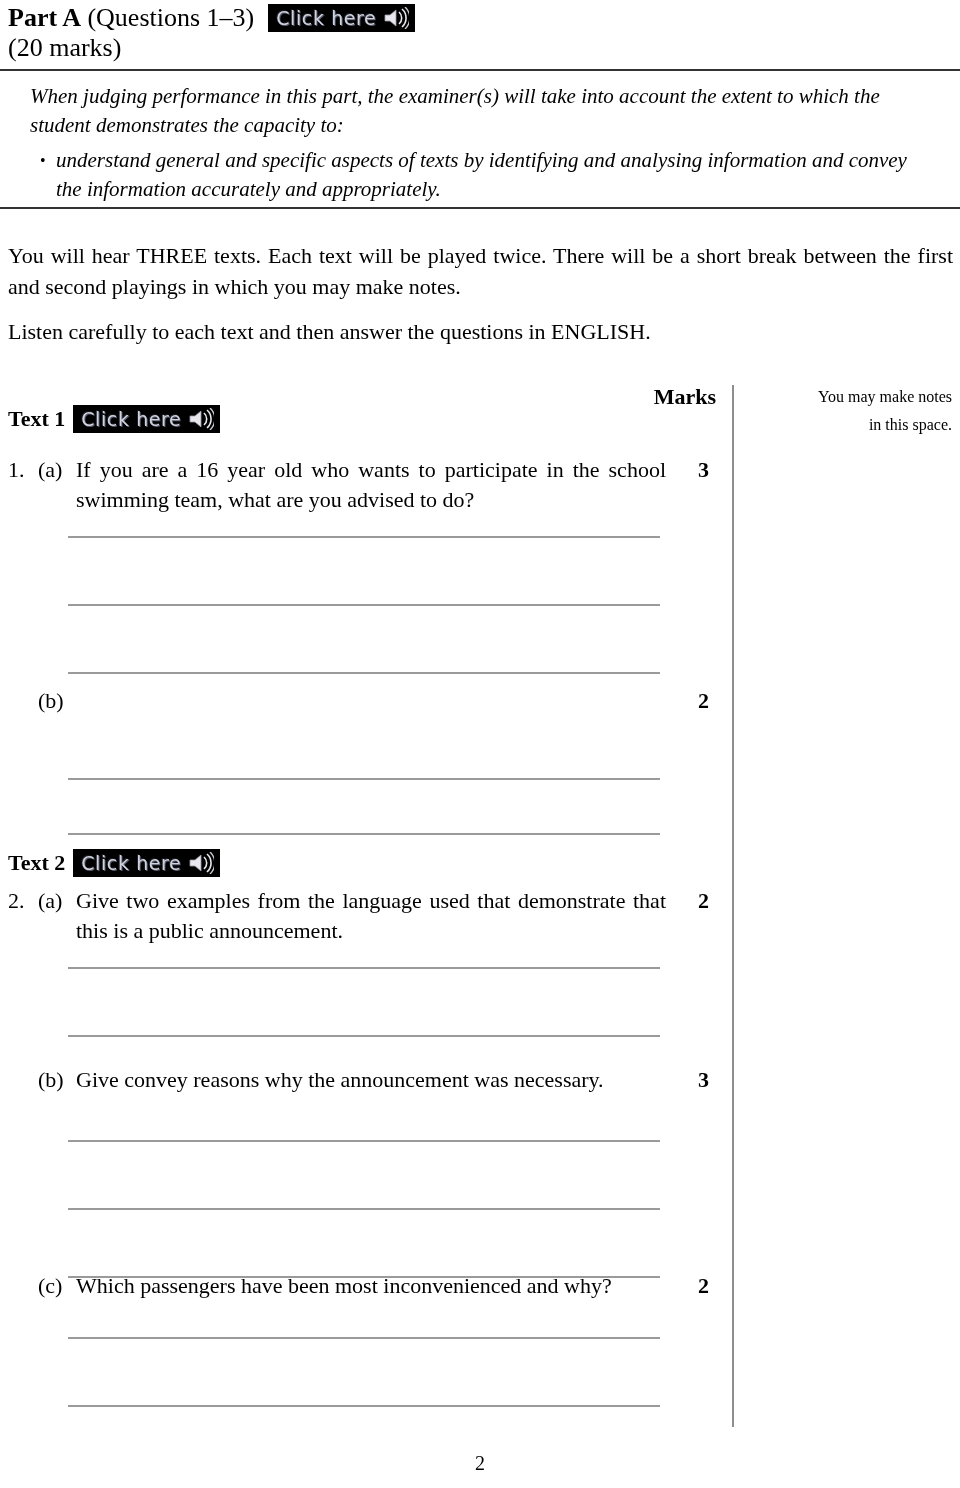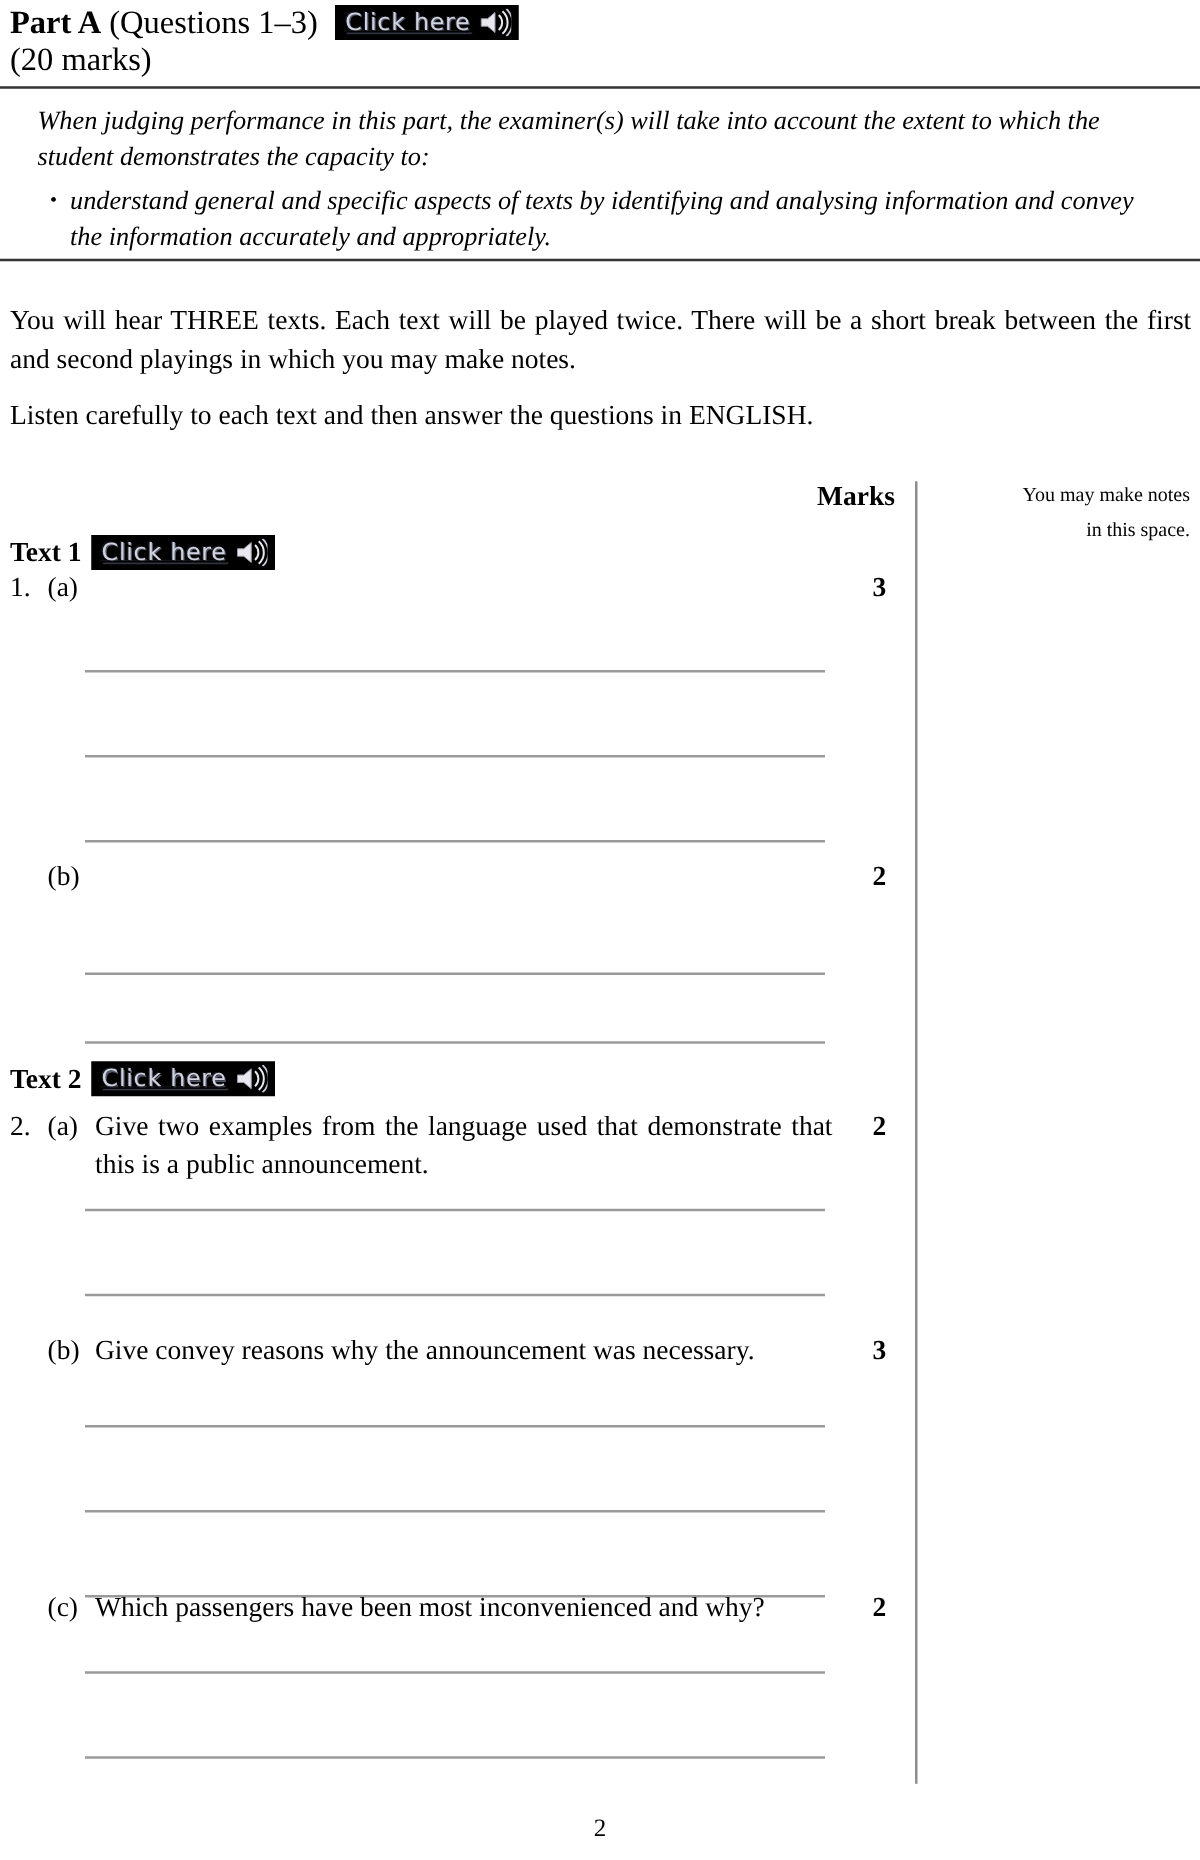--- a/index.html
+++ b/index.html
@@ -51,21 +51,20 @@
 
   
   .audio-btn {
     background: #000000;
     display: inline-flex;
     align-items: center;
     justify-content: center;
     padding: 3px 6px 3px 8px;
     box-sizing: border-box;
     cursor: pointer;
-    text-decoration: underline;
   }
   .audio-btn .ab-label {
     color: #cfd3dd;
     font-family: "DejaVu Sans", sans-serif;
     font-size: 19px;
     line-height: 22px;
     letter-spacing: 0.6px;
     text-shadow: 1px 1px 0 #55586a, -1px -1px 0 #1a1b22;
     white-space: nowrap;
   }
@@ -259,38 +258,39 @@
   <div class="body-para p2">Listen carefully to each text and then answer the questions in ENGLISH.</div>
   <div class="body-para p1">You will hear THREE texts. Each text will be played twice. There will be a short break between the first and second playings in which you may make notes.</div>
 
   <div class="marks-head">Marks</div>
   <div class="notes-head">
     <div>You may make notes</div>
     <div>in this space.</div>
   </div>
   <div class="vdivider"></div>
 
-  <div class="text-row" style="left:8px; top:428px;">
+  <div class="text-row" style="left:8px; top:405px;">
     <span class="tlabel">Text 1</span>
     <span class="audio-btn">
       <span class="ab-label">Click here</span>
       <span class="spk">
         <svg viewBox="0 0 26 22" width="26" height="22" aria-hidden="true">
           <polygon points="2,8 7,8 13,3 13,19 7,14 2,14" fill="#e8e8ee" stroke="#9a9aa6" stroke-width="0.8"></polygon>
           <path d="M16 5 A8 8 0 0 1 16 17" fill="none" stroke="#e8e8ee" stroke-width="1.6"></path>
           <path d="M19 2 A12 12 0 0 1 19 20" fill="none" stroke="#e8e8ee" stroke-width="1.6"></path>
           <path d="M22 0 A15 15 0 0 1 22 22" fill="none" stroke="#c8c8d4" stroke-width="1.4"></path>
         </svg>
       </span>
     </span>
   </div>
 
   <div class="q" style="left:8px; top:455px; width:700px;">
     <div class="qnum">1.</div>
     <div class="qlet">(a)</div>
+    <div class="qtext justify" style="width:590px;">If you are a 16 year old who wants to participate in the school swimming team, what are you advised to do?</div>
     <div class="qmark" style="left:690px; top:0;">3</div>
   </div>
   <div class="ansline" style="top:536px;"></div>
   <div class="ansline" style="top:604px;"></div>
   <div class="ansline" style="top:672px;"></div>
 
   <div class="q" style="left:8px; top:686px; width:700px;">
     <div class="qnum"></div>
     <div class="qlet">(b)</div>
     <div class="qmark" style="left:690px; top:0;">2</div>

